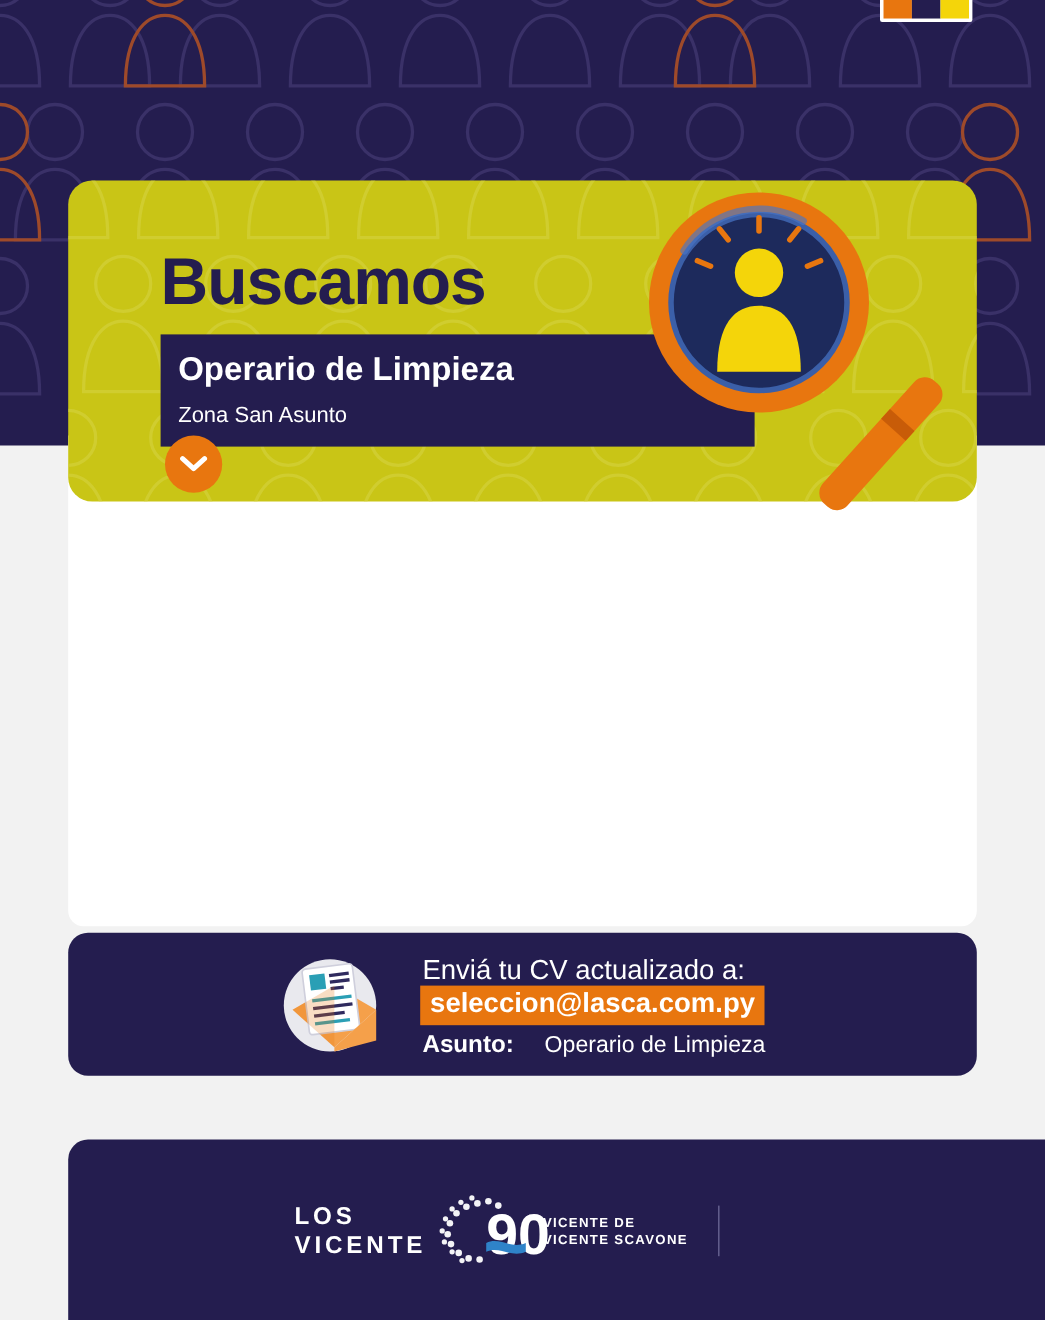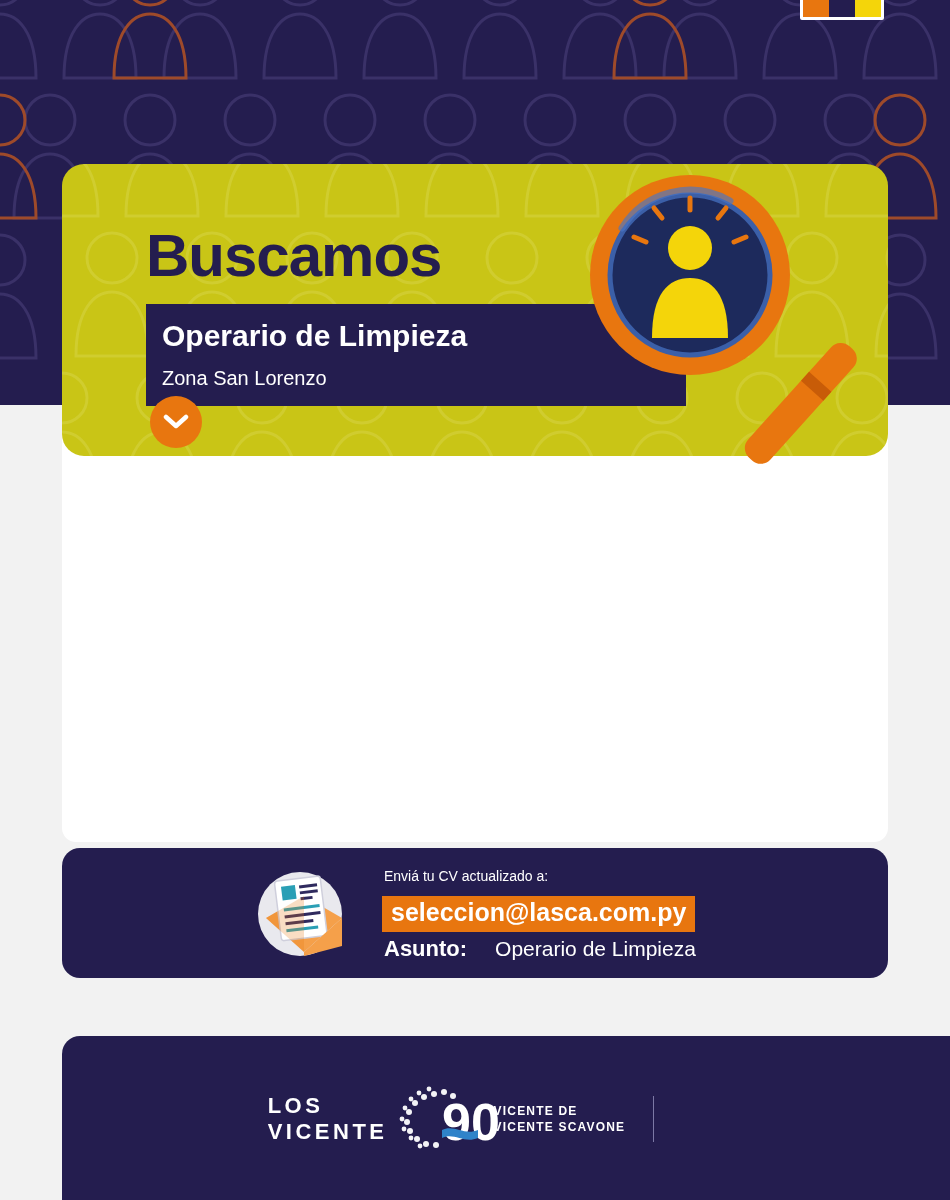--- a/index.html
+++ b/index.html
@@ -193,21 +193,21 @@
     position: absolute;
     top: 18px;
     left: 182px;
     width: 120px;
     height: 96px;
   }
   .cv-line1 {
     position: absolute;
     top: 20px;
     left: 322px;
-    font-size: 14px;
+    font-size: 25px;
     color: #ffffff;
   }
   .cv-email {
     position: absolute;
     top: 48px;
     left: 320px;
     background: #e8760f;
     color: #ffffff;
     font-size: 25px;
     font-weight: bold;
@@ -402,21 +402,21 @@
           <use href="#pf2" x="380" y="220"></use>
           <use href="#pf2" x="480" y="220"></use>
         <use href="#pf2" x="580" y="220"></use>
           <use href="#pf2" x="680" y="220"></use>
           <use href="#pf2" x="780" y="220"></use>
       </g>
     </svg>
     <div class="hero-strip"></div>
     <div class="hero-title">Buscamos</div>
     <div class="hero-role">Operario de Limpieza</div>
-    <div class="hero-zone">Zona San Lorenzo</div>
+    <div class="hero-zone">Zona San Asunto</div>
   </div>
 
   <svg class="magnifier" viewBox="0 0 320 310">
     <g transform="rotate(42 200 255)">
       <rect x="186" y="150" width="30" height="150" rx="13" fill="#e8760f"></rect>
       <rect x="186" y="196" width="30" height="12" fill="#c85c08"></rect>
     </g>
     <circle cx="110" cy="105" r="100" fill="#e8760f"></circle>
     <circle cx="110" cy="105" r="80" fill="#1d2a5c"></circle>
     <circle cx="110" cy="105" r="80" fill="none" stroke="#3b5fa8" stroke-width="5"></circle>

